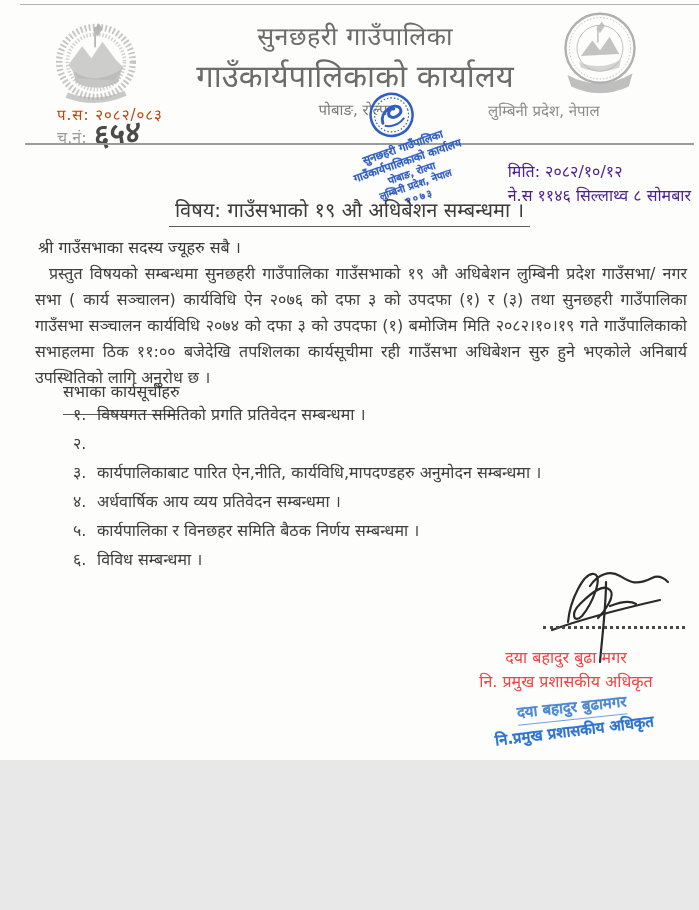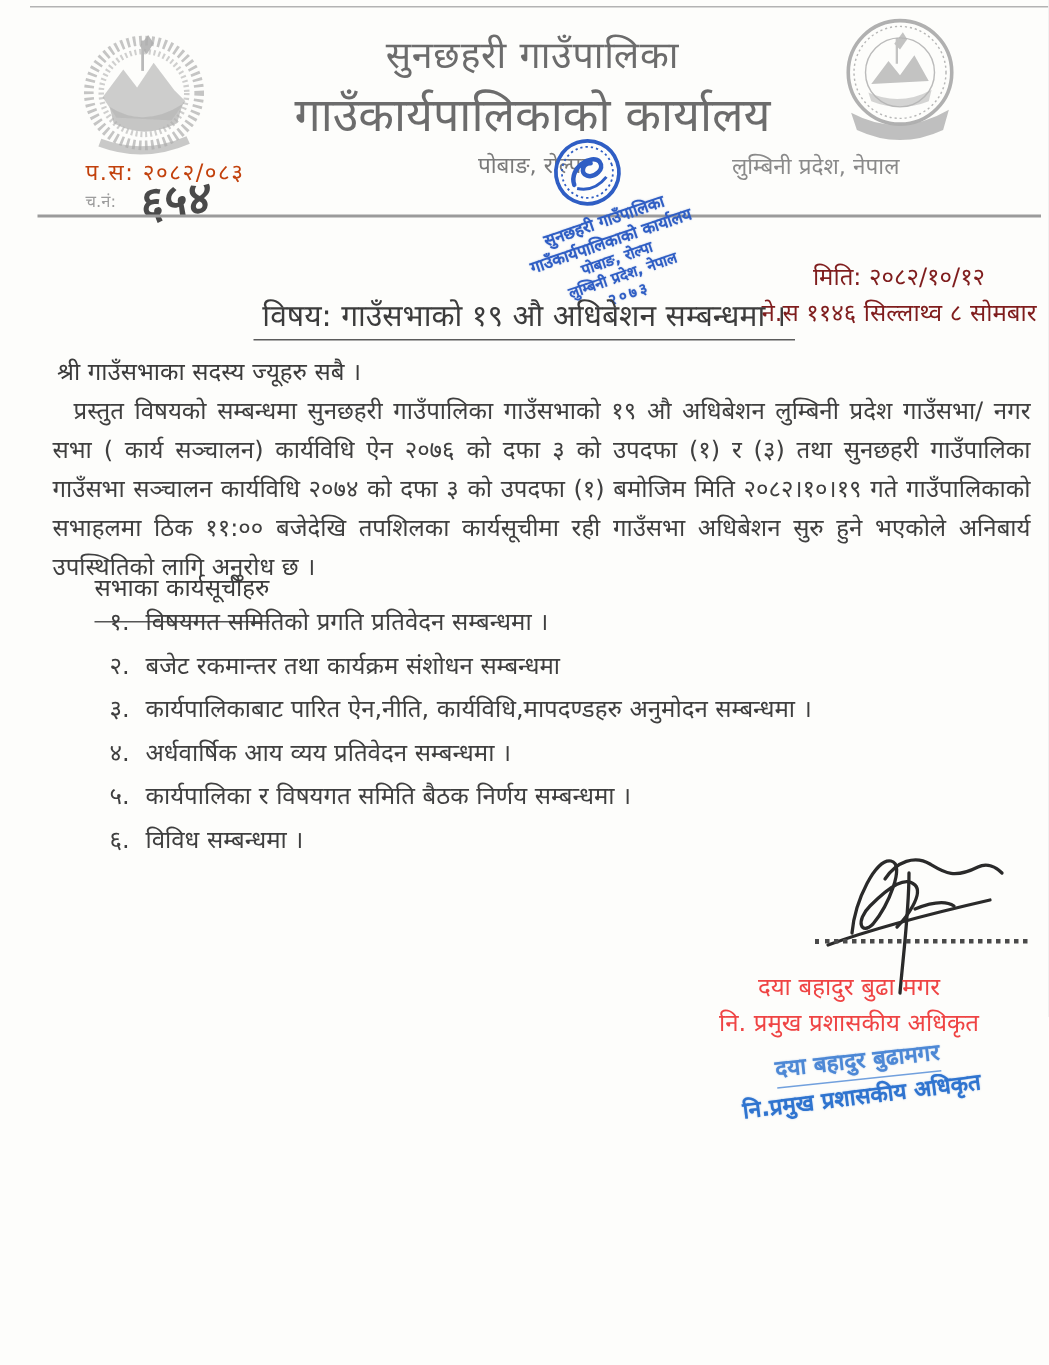--- a/index.html
+++ b/index.html
@@ -1,55 +1,55 @@
 <!DOCTYPE html>
 <html><head>
 <meta charset="utf-8">
 <style>
   * { margin:0; padding:0; box-sizing:border-box; }
   html,body { background:#e8e8e8; }
   body { font-family:"DejaVu Sans", sans-serif; }
   .page {
-    position:relative; width:699px; height:910px; margin:0 auto;
+    position:relative; width:699px; height:760px; margin:0 auto;
     background:#fdfdfb; overflow:hidden; color:#3b3b3b;
   }
   .scan-top-line { position:absolute; top:4px; left:20px; right:0; height:1px; background:#b3b3b3; }
 
   
   .emblem-left { position:absolute; left:50px; top:14px; width:92px; height:96px; opacity:.8; }
   .seal-right  { position:absolute; left:552px; top:8px; width:96px; height:92px; opacity:.85; }
   .head-block { position:absolute; left:140px; top:18px; width:430px; text-align:center; color:#6c6c6c; }
   .head-org    { font-size:25px; letter-spacing:.5px; }
   .head-office { font-size:31px; margin-top:2px; }
   .head-addr   { font-size:15px; margin-top:3px; color:#7a7a7a; }
   .province    { position:absolute; left:488px; top:100px; font-size:15px; color:#8a8a8a; }
 
   .refno   { position:absolute; left:57px; top:104px; font-size:15px; color:#c2410c; letter-spacing:1px; }
-  .chalani { position:absolute; left:57px; top:126px; font-size:11px; color:#9d9d9d; }
+  .chalani { position:absolute; left:57px; top:126px; font-size:16px; color:#9d9d9d; }
   .chalani-no {
     position:absolute; left:94px; top:112px; font-size:30px; color:#4a4a4a;
     transform:rotate(-6deg) skewX(-8deg); font-weight:bold;
   }
 
   .head-rule { position:absolute; left:25px; right:5px; top:143px; height:2px; background:#9b9b9b; }
 
   
   .stamp-center {
     position:absolute; left:318px; top:90px; width:170px; text-align:center;
     transform:rotate(-19deg); color:#2f5ec4; font-weight:bold;
     text-shadow:0 0 1px rgba(47,94,196,.45); line-height:1.25;
   }
   .stamp-center .logo { width:46px; height:46px; margin:0 auto; }
   .stamp-line-a { font-size:11px; }
   .stamp-line-b { font-size:11px; }
   .stamp-line-c { font-size:10px; }
   .stamp-line-d { font-size:10px; }
   .stamp-line-e { font-size:10px; letter-spacing:2px; }
 
-  .date-block { position:absolute; right:8px; top:160px; text-align:center; font-size:16px; color:#7f1d1d; line-height:24px;margin-top:13px; }
+  .date-block { position:absolute; right:8px; top:160px; text-align:left; font-size:16px; color:#4c1d95; line-height:24px; }
 
   .subject-row { position:absolute; left:0; right:0; top:196px; text-align:center; }
   .subject {
     display:inline-block; font-size:20px; color:#3c3c3c;
     border-bottom:1.5px solid #5c5c5c; padding:0 6px 3px 6px;
   }
 
   .salutation { position:absolute; left:38px; top:236px; font-size:16px; }
 
   .body-par {
@@ -153,33 +153,32 @@
   <div class="body-par">प्रस्तुत विषयको सम्बन्धमा सुनछहरी गाउँपालिका गाउँसभाको १९ औ अधिबेशन  लुम्बिनी प्रदेश गाउँसभा/ नगर सभा ( कार्य सञ्चालन) कार्यविधि ऐन २०७६ को दफा ३ को उपदफा (१) र (३)  तथा सुनछहरी गाउँपालिका गाउँसभा सञ्चालन कार्यविधि २०७४ को दफा ३ को उपदफा (१) बमोजिम  मिति २०८२।१०।१९ गते गाउँपालिकाको सभाहलमा ठिक ११:०० बजेदेखि तपशिलका कार्यसूचीमा रही गाउँसभा अधिबेशन सुरु  हुने भएकोले अनिबार्य उपस्थितिको लागि अनुरोध छ ।</div>
 
   <div class="agenda-head">सभाका कार्यसूचीहरु</div>
   <div class="agenda-list">
     <div class="agenda-item">
       <span class="agenda-num">१.</span>
       <span>विषयगत समितिको प्रगति प्रतिवेदन सम्बन्धमा ।</span>
     </div>
     <div class="agenda-item">
       <span class="agenda-num">२.</span>
-      <span>बजेट रकमान्तर तथा कार्यक्रम संशोधन सम्बन्धमा</span>
     </div>
     <div class="agenda-item">
       <span class="agenda-num">३.</span>
       <span>कार्यपालिकाबाट पारित ऐन,नीति, कार्यविधि,मापदण्डहरु अनुमोदन सम्बन्धमा ।</span>
     </div>
     <div class="agenda-item">
       <span class="agenda-num">४.</span>
       <span>अर्धवार्षिक आय व्यय प्रतिवेदन सम्बन्धमा ।</span>
     </div>
     <div class="agenda-item">
       <span class="agenda-num">५.</span>
-      <span>कार्यपालिका र विषयगत समिति बैठक निर्णय सम्बन्धमा ।</span>
+      <span>कार्यपालिका र विनछहर समिति बैठक निर्णय सम्बन्धमा ।</span>
     </div>
     <div class="agenda-item">
       <span class="agenda-num">६.</span>
       <span>विविध सम्बन्धमा ।</span>
     </div>
   </div>
 
   <svg class="sig-scribble" viewBox="0 0 140 105">
     <g fill="none" stroke="#2a2a2a" stroke-width="2.2" stroke-linecap="round">
       <path d="M28 62 C30 40 44 12 54 14 C64 16 52 44 42 56 C34 64 30 54 40 44 C54 30 64 24 70 30 C76 36 64 52 58 58"></path>

